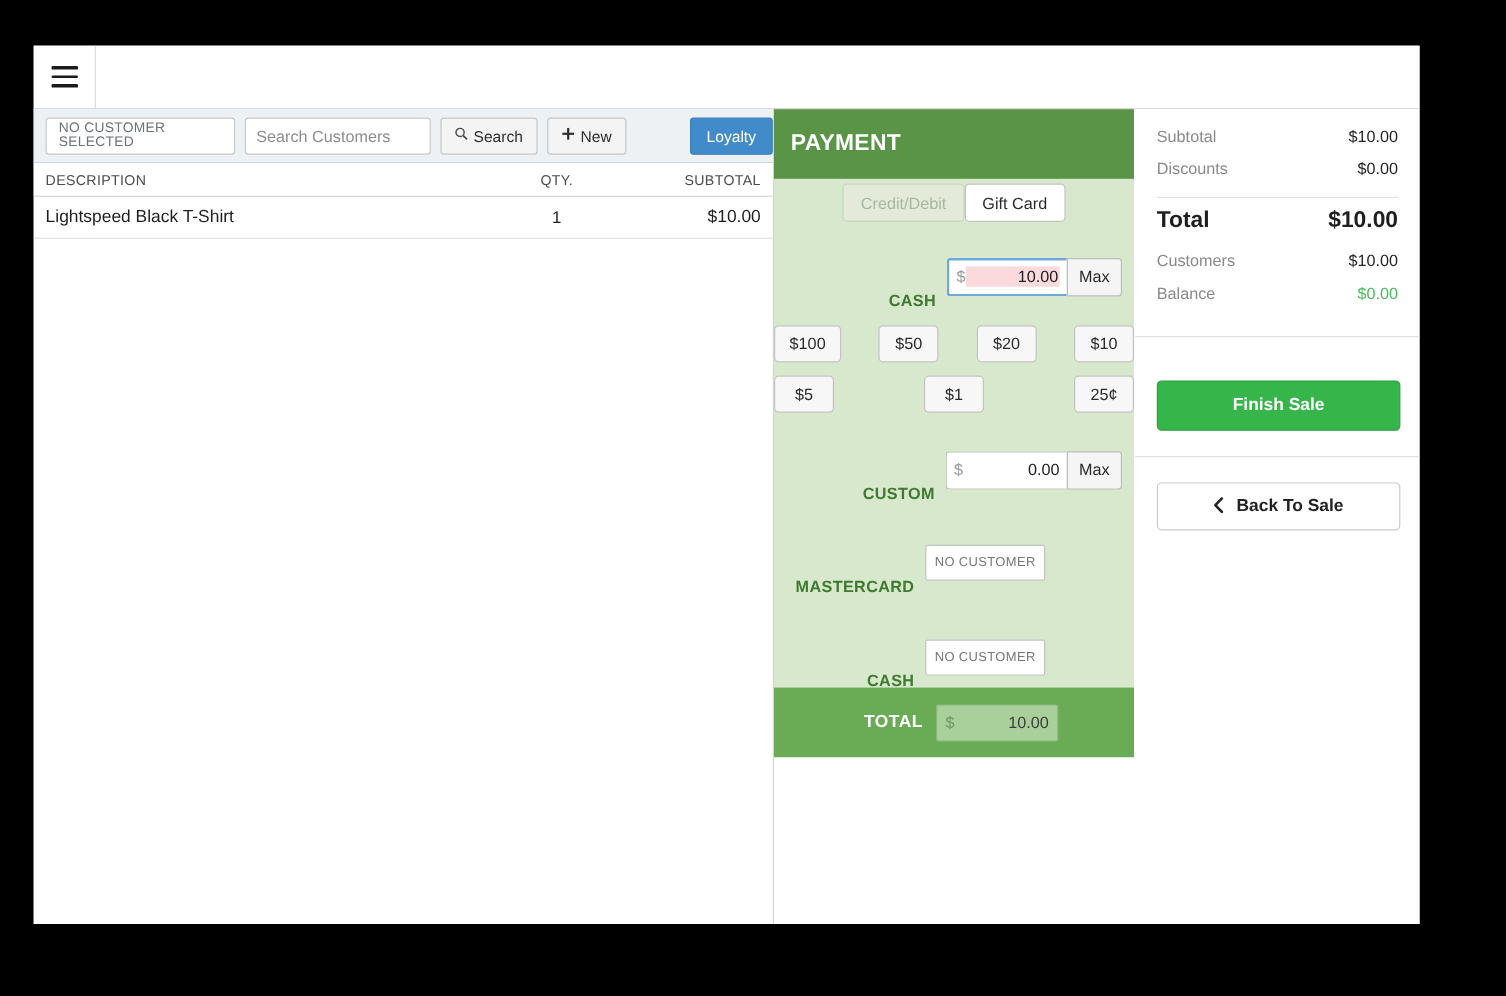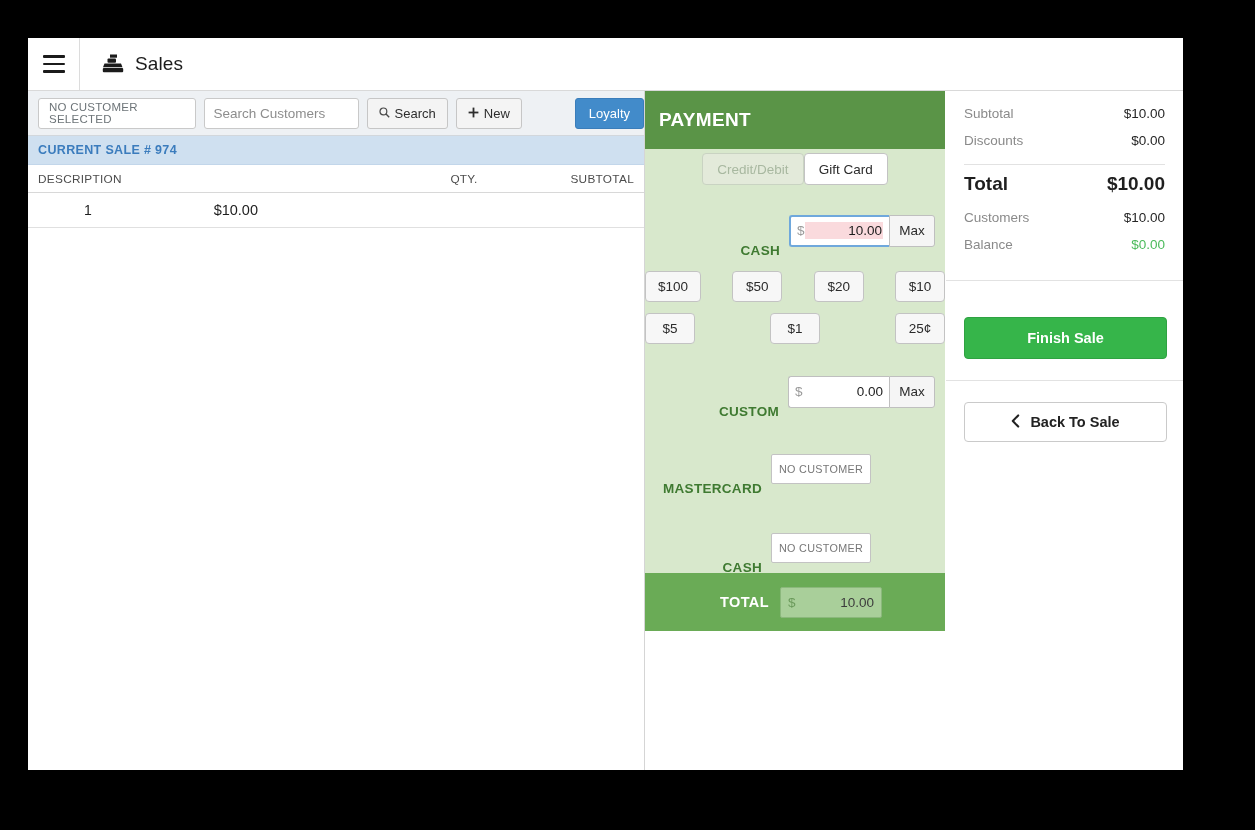--- a/index.html
+++ b/index.html
@@ -253,31 +253,20 @@
 <body>
 
 <div id="device-frame">
   <div id="app-window">
 
     <div id="topbar">
       <div class="hamburger">
         <span></span>
           <span></span>
           <span></span>
-      </div>
-      <div id="page-title-wrap">
-        <span class="register-icon">
-          <svg width="22" height="20" viewBox="0 0 22 20" xmlns="http://www.w3.org/2000/svg">
-            <rect x="8" y="0.5" width="7" height="3.2" fill="#1b1b1b"></rect>
-            <rect x="5.5" y="4.5" width="8.5" height="4.3" rx="1" fill="#1b1b1b"></rect>
-            <path d="M2.5 9.6 L19 9.6 L20.5 13.2 L1 13.2 Z" fill="#1b1b1b"></path>
-            <rect x="0.8" y="14" width="20.4" height="4.2" rx="1" fill="#1b1b1b"></rect>
-          </svg>
-        </span>
-        <span id="page-title">Sales</span>
       </div>
     </div>
 
     <div id="left-col">
 
       <div id="customer-toolbar">
         <div class="cust-badge">NO CUSTOMER SELECTED</div>
         <input class="cust-search" type="text" placeholder="Search Customers" style="">
         <button class="btn-plain">
           <span class="mini-icon">
@@ -293,29 +282,29 @@
             <svg width="11" height="11" viewBox="0 0 11 11" xmlns="http://www.w3.org/2000/svg">
               <rect x="4.6" y="0.6" width="1.8" height="9.8" fill="#2e2e2e"></rect>
               <rect x="0.6" y="4.6" width="9.8" height="1.8" fill="#2e2e2e"></rect>
             </svg>
           </span>
           <span>New</span>
         </button>
         <button class="btn-loyalty">Loyalty</button>
       </div>
 
-      <div id="sale-banner">CURRENT SALE # 974</div>
 
       <div id="items-head">
         <div class="col-desc">DESCRIPTION</div>
         <div class="col-qty">QTY.</div>
         <div class="col-sub">SUBTOTAL</div>
       </div>
 
       <div class="item-row">
+        <div class="col-desc">Lightspeed Black T-Shirt</div>
         <div class="col-qty">1</div>
         <div class="col-sub">$10.00</div>
       </div>
     </div>
 
     <div id="payment-panel">
       <div id="payment-header">
         <h2>PAYMENT</h2>
       </div>
 

